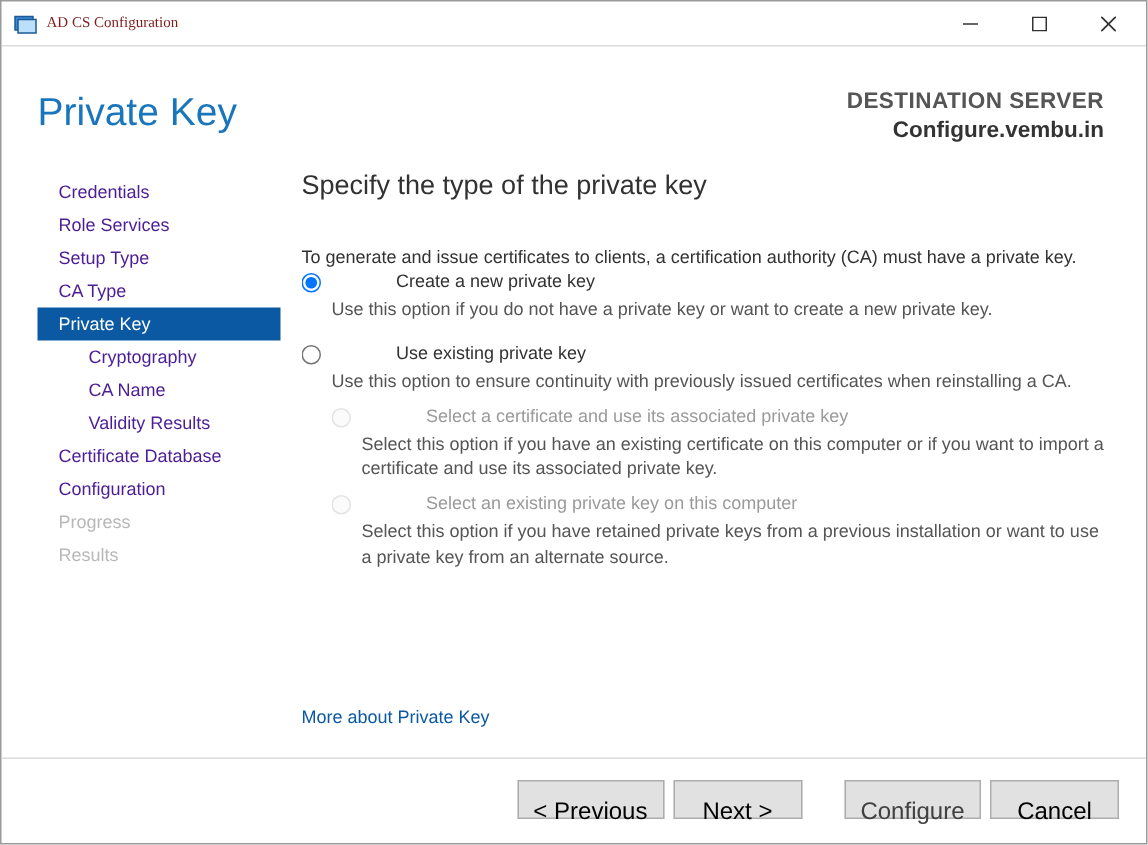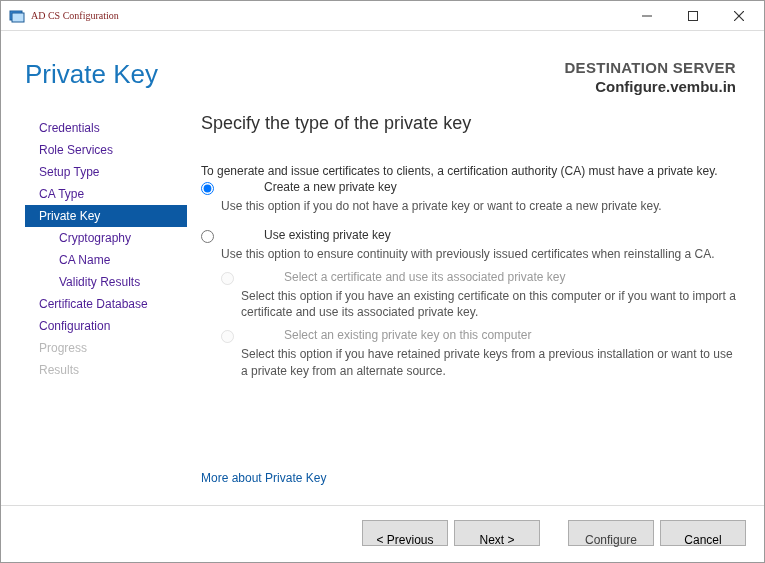--- a/index.html
+++ b/index.html
@@ -26,21 +26,21 @@
 .opt-row { display: flex; align-items: flex-start; gap: 44px; }
 .opt-row input[type=radio] { margin: 2px 6px 0 0; }
 .opt-label { font-size: 12px; color: #323232; }
 .opt-desc { font-size: 12px; color: #555; margin: 3px 0 0 20px; line-height: 1.35; }
 .sub-opt-group { margin: 8px 0 0 20px; }
 .sub-opt-group .opt-desc { margin-left: 20px; }
 .opt-disabled .opt-label { color: #9a9a9a; }
 .opt-disabled input { opacity: 0.6; }
 .more-link { color: #0c59a3; font-size: 12px; margin-top: auto; margin-bottom: 10px; cursor: pointer; }
 .footer { border-top: 1px solid #dcdcdc; padding: 14px 18px 16px; display: flex; justify-content: flex-end; gap: 6px; }
-.btn { min-width: 86px; height: 24px; font-size: 12px; background: #e1e1e1; border: 1px solid #adadad; cursor: pointer; padding: 12px 10px; }
+.btn { min-width: 86px; height: 24px; font-size: 16px; background: #e1e1e1; border: 1px solid #adadad; cursor: pointer; padding: 12px 10px; }
 .btn:disabled { color: #404040; cursor: default; }
 .btn-gap { width: 16px; }
 </style>
 </head>
 <body>
 
 <div class="titlebar">
   <span class="icon">
     <svg width="16" height="16" viewBox="0 0 16 16">
         <rect x="1" y="3" width="12" height="9" fill="#3a8bd8" stroke="#1c5b95" stroke-width="1"></rect>

